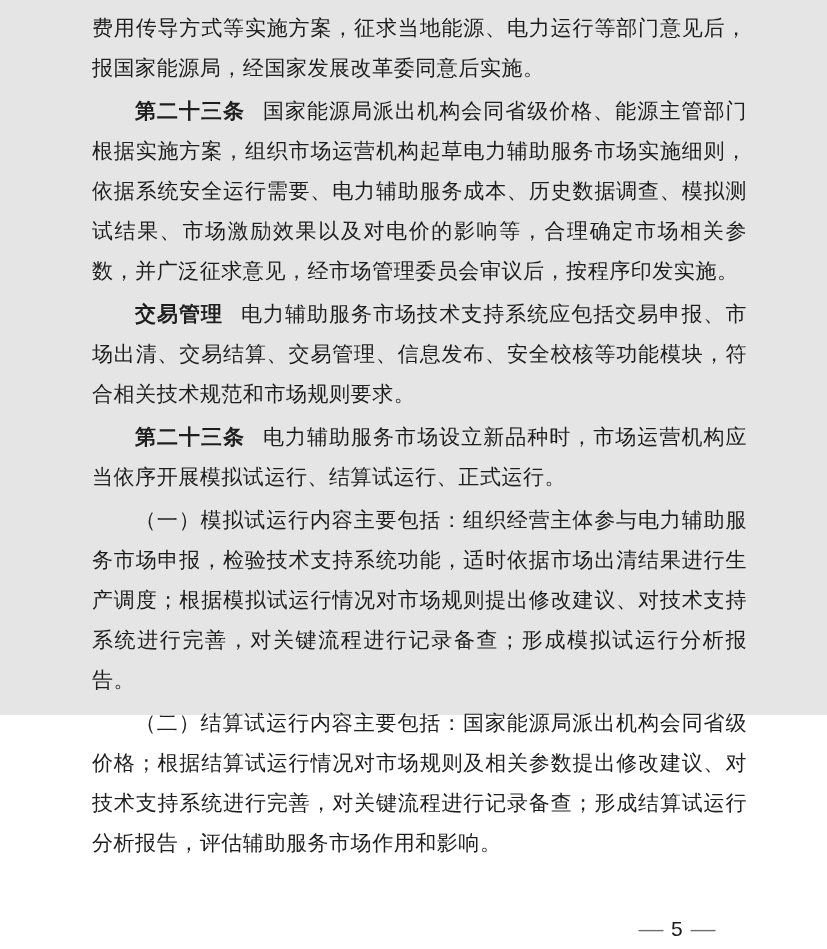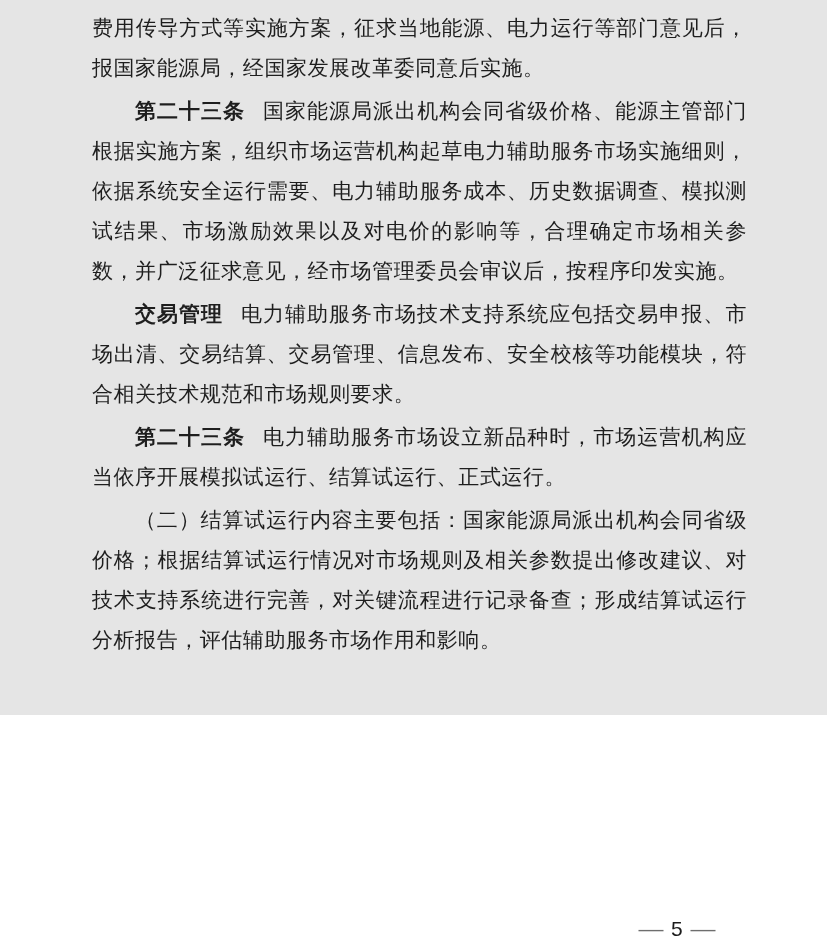--- a/index.html
+++ b/index.html
@@ -67,20 +67,21 @@
 <body>
 
 <div class="page">
 
   <main class="doc-body">
 
   <p class="doc-paragraph"><span>费用传导方式等实施方案，征求当地能源、电力运行等部门意见后，报国家能源局，经国家发展改革委同意后实施。</span></p>
       <p class="doc-paragraph indent"><b class="article-lead">第二十三条</b><span>国家能源局派出机构会同省级价格、能源主管部门根据实施方案，组织市场运营机构起草电力辅助服务市场实施细则，依据系统安全运行需要、电力辅助服务成本、历史数据调查、模拟测试结果、市场激励效果以及对电价的影响等，合理确定市场相关参数，并广泛征求意见，经市场管理委员会审议后，按程序印发实施。</span></p>
       <p class="doc-paragraph indent"><b class="article-lead">交易管理</b><span>电力辅助服务市场技术支持系统应包括交易申报、市场出清、交易结算、交易管理、信息发布、安全校核等功能模块，符合相关技术规范和市场规则要求。</span></p>
       <p class="doc-paragraph indent"><b class="article-lead">第二十三条</b><span>电力辅助服务市场设立新品种时，市场运营机构应当依序开展模拟试运行、结算试运行、正式运行。</span></p>
+      <p class="doc-paragraph indent"><span>（一）模拟试运行内容主要包括：组织经营主体参与电力辅助服务市场申报，检验技术支持系统功能，适时依据市场出清结果进行生产调度；根据模拟试运行情况对市场规则提出修改建议、对技术支持系统进行完善，对关键流程进行记录备查；形成模拟试运行分析报告。</span></p>
       <p class="doc-paragraph indent"><span>（二）结算试运行内容主要包括：国家能源局派出机构会同省级价格；根据结算试运行情况对市场规则及相关参数提出修改建议、对技术支持系统进行完善，对关键流程进行记录备查；形成结算试运行分析报告，评估辅助服务市场作用和影响。</span></p>
     </main>
 
   <footer class="page-footer">
     <span class="footer-dash">—</span>
     <span class="footer-num">5</span>
     <span class="footer-dash">—</span>
   </footer>
 
 </div>

